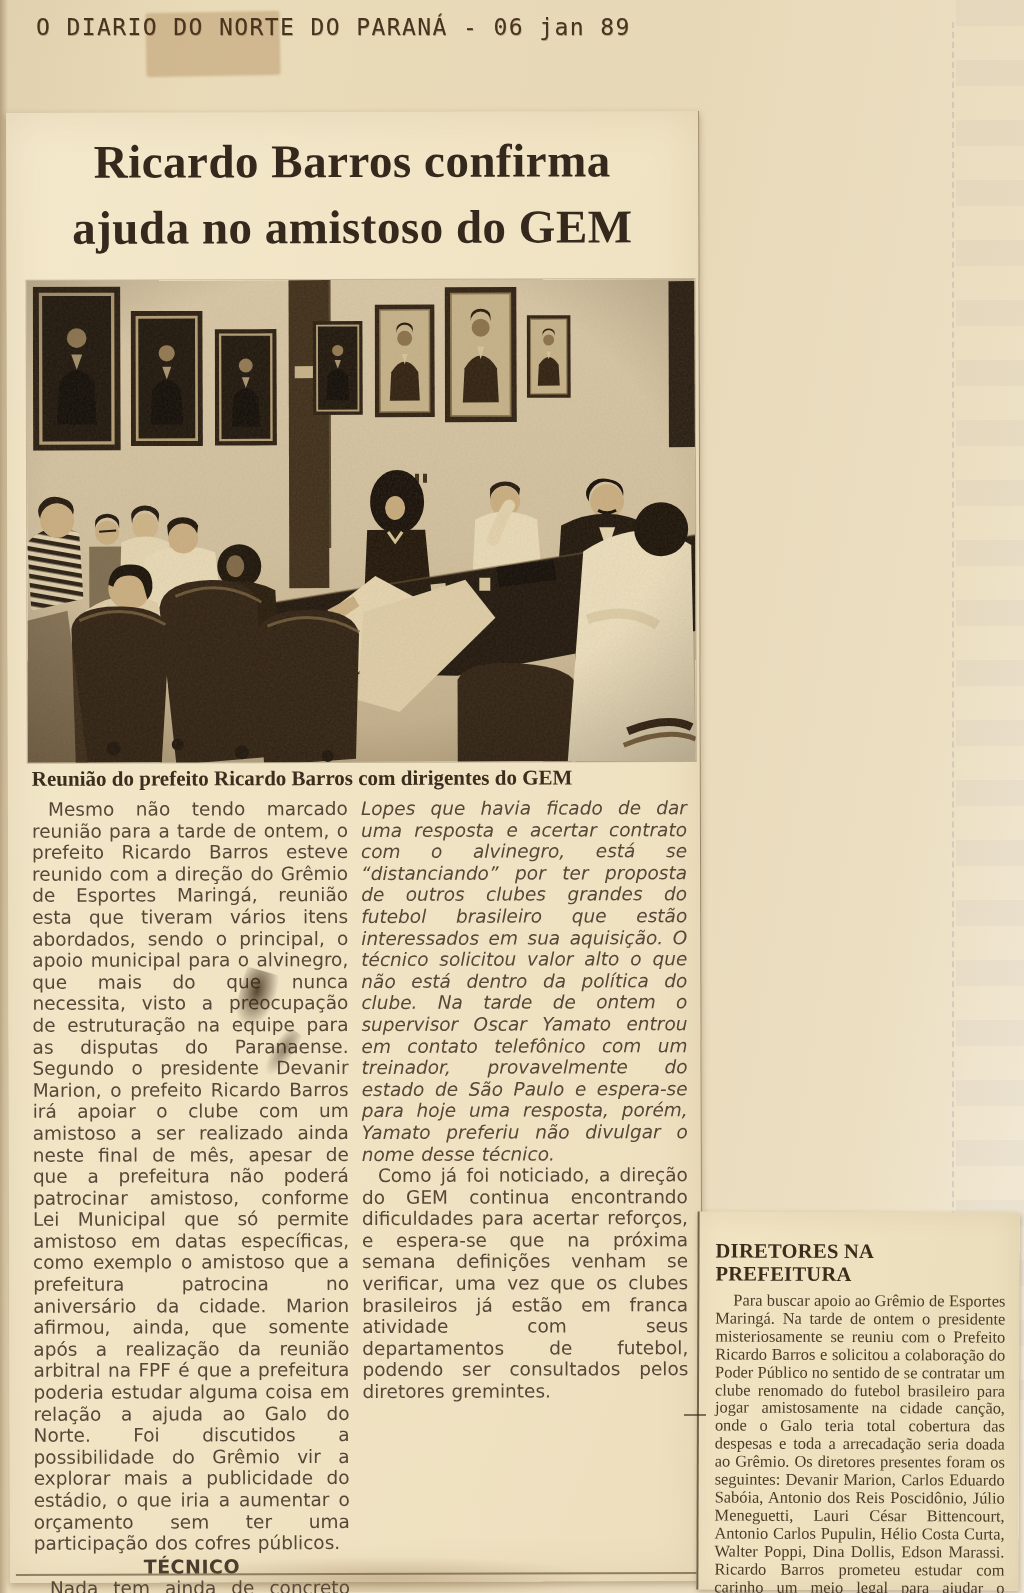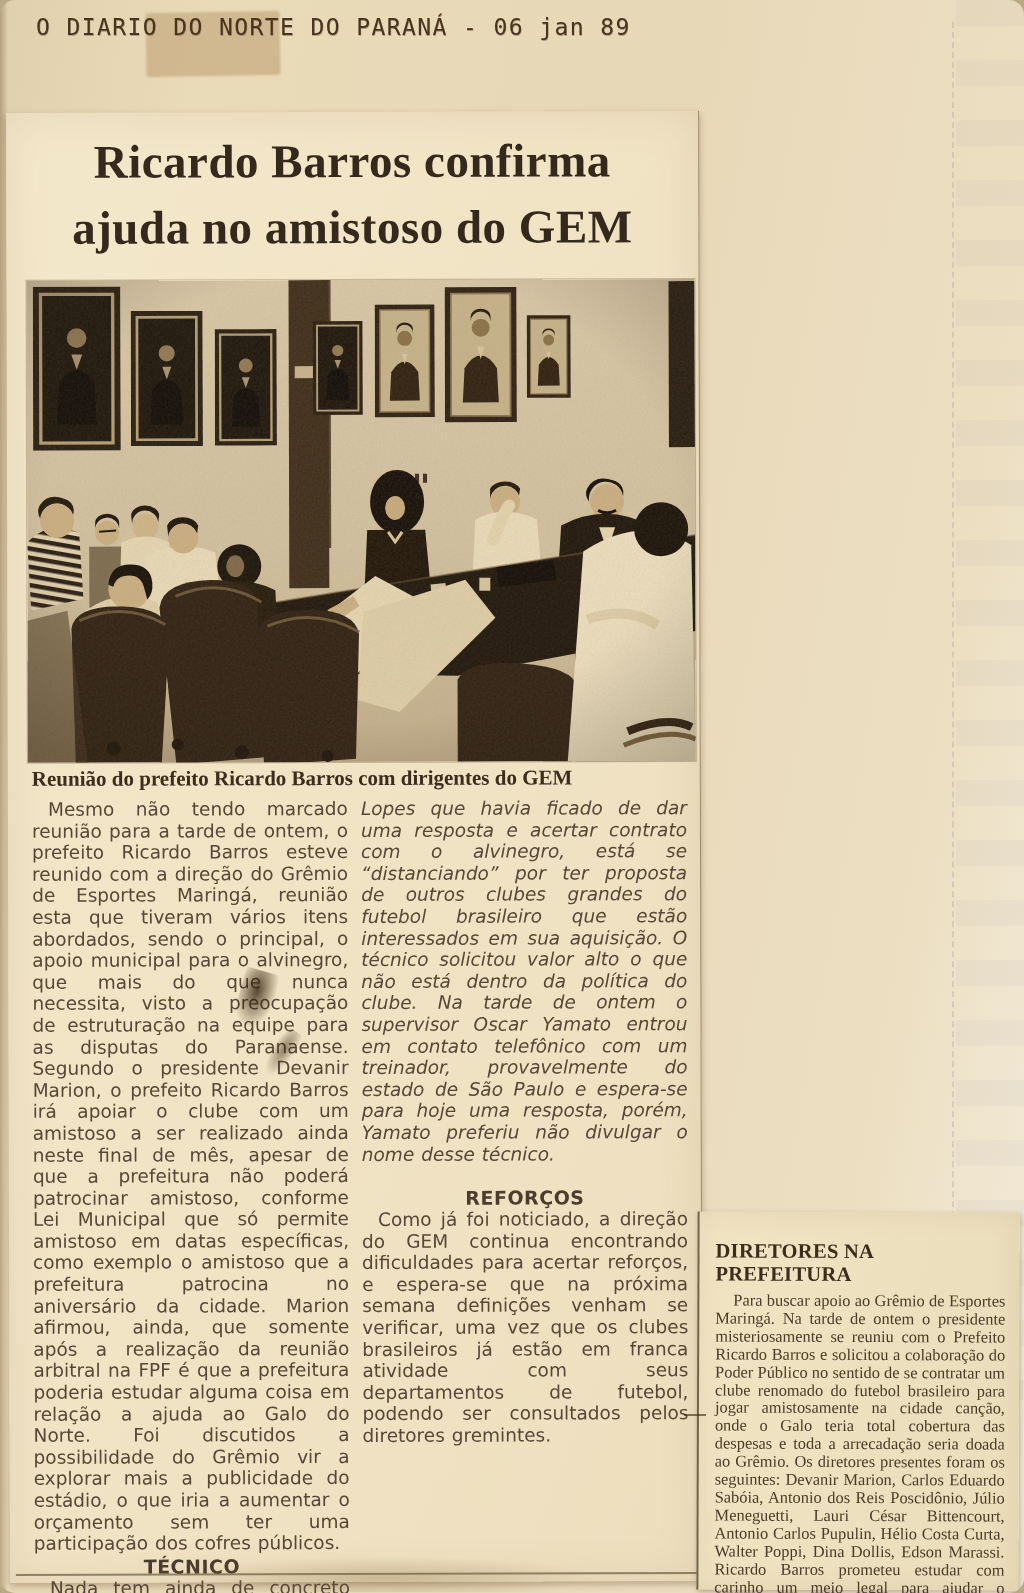--- a/index.html
+++ b/index.html
@@ -1,19 +1,19 @@
 <!DOCTYPE html>
 <html><head>
 <meta charset="utf-8">
 <style>
   html,body{margin:0;padding:0;background:#b9a985;}
   .page{position:relative;width:1024px;height:1593px;overflow:hidden;
     background:
       linear-gradient(100deg, #e0d0ae 0%, #e9dab8 16%, #e7d8b7 52%, #ecdfc2 82%, #f2e9d6 96%, #efe6d2 100%);
-    font-family:"Liberation Sans",sans-serif;border-radius:15px;}
+    font-family:"Liberation Sans",sans-serif;}
   .edge-left{position:absolute;left:0;top:0;width:8px;height:100%;
     background:linear-gradient(to right, rgba(110,82,46,.38), rgba(110,82,46,0));}
   .ghost-line{position:absolute;left:952px;top:22px;height:1375px;width:0;
     border-left:2px dashed rgba(148,138,158,.26);}
   .ghost-strip{position:absolute;left:956px;top:0;width:68px;height:1400px;
     background:repeating-linear-gradient(to bottom, rgba(150,140,160,.07) 0 26px, rgba(150,140,160,0) 26px 60px);}
   .typed-header{position:absolute;left:36px;top:14px;
     font-family:"DejaVu Sans Mono",monospace;font-size:23px;letter-spacing:1.4px;
     color:#49341f;text-shadow:.6px .6px 0 rgba(73,52,31,.35);white-space:nowrap;}
   .tape{position:absolute;left:146px;top:12px;width:134px;height:64px;
@@ -221,21 +221,20 @@
     <div class="caption">Reunião do prefeito Ricardo Barros com dirigentes do GEM</div>
 
     <div class="cols">
       <div class="col col-left">
           <p class="para">Mesmo não tendo marcado reunião para a tarde de ontem, o prefeito Ricardo Barros esteve reunido com a direção do Grêmio de Esportes Maringá, reunião esta que tiveram vários itens abordados, sendo o principal, o apoio municipal para o alvinegro, que mais do que nunca necessita, visto a preocupação de estruturação na equipe para as disputas do Paranaense. Segundo o presidente Devanir Marion, o prefeito Ricardo Barros irá apoiar o clube com um amistoso a ser realizado ainda neste final de mês, apesar de que a prefeitura não poderá patrocinar amistoso, conforme Lei Municipal que só permite amistoso em datas específicas, como exemplo o amistoso que a prefeitura patrocina no aniversário da cidade. Marion afirmou, ainda, que somente após a realização da reunião arbitral na FPF é que a prefeitura poderia estudar alguma coisa em relação a ajuda ao Galo do Norte. Foi discutidos a possibilidade do Grêmio vir a explorar mais a publicidade do estádio, o que iria a aumentar o orçamento sem ter uma participação dos cofres públicos.</p>
           <h3 class="subhead">TÉCNICO</h3>
           <p class="para">Nada tem ainda de concreto em relação ao novo técnico para a temporada que se inicia. Norberto</p>
         </div>
       <div class="col col-right">
           <p class="para no-indent">Lopes que havia ficado de dar uma resposta e acertar contrato com o alvinegro, está se “distanciando” por ter proposta de outros clubes grandes do futebol brasileiro que estão interessados em sua aquisição. O técnico solicitou valor alto o que não está dentro da política do clube. Na tarde de ontem o supervisor Oscar Yamato entrou em contato telefônico com um treinador, provavelmente do estado de São Paulo e espera-se para hoje uma resposta, porém, Yamato preferiu não divulgar o nome desse técnico.</p>
-          <h3 class="subhead gap-above">REFORÇOS</h3>
           <p class="para">Como já foi noticiado, a direção do GEM continua encontrando dificuldades para acertar reforços, e espera-se que na próxima semana definições venham se verificar, uma vez que os clubes brasileiros já estão em franca atividade com seus departamentos de futebol, podendo ser consultados pelos diretores gremintes.</p>
         </div>
     </div>
 
     <div class="ink-blot"></div>
     <div class="ink-tail"></div>
     <div class="bottom-rule"></div>
   </div>
 
   <div class="clip-side">

